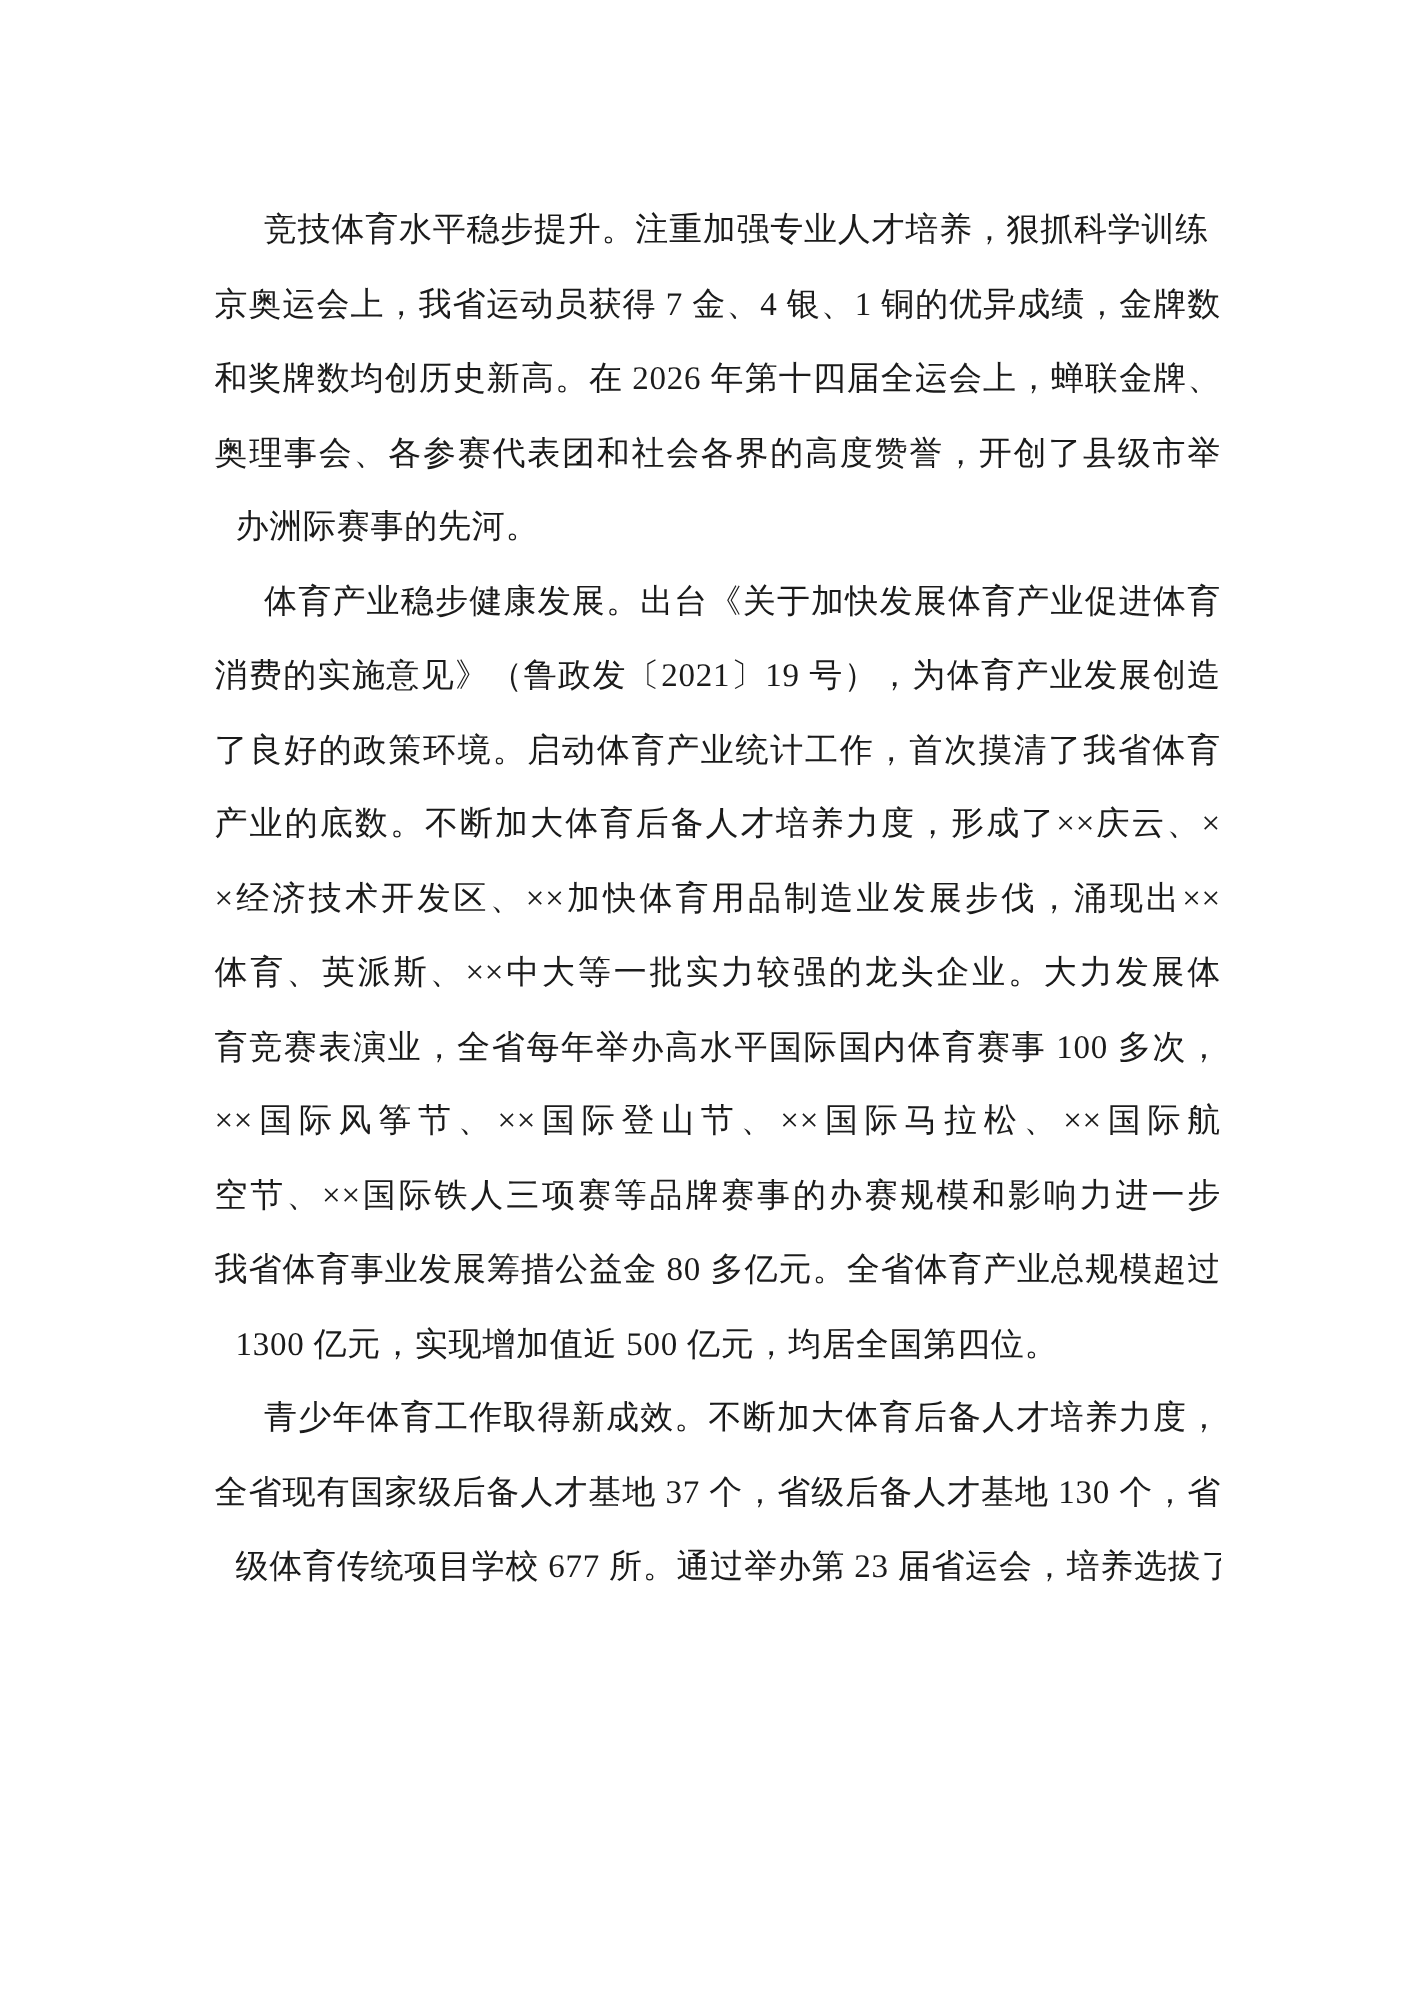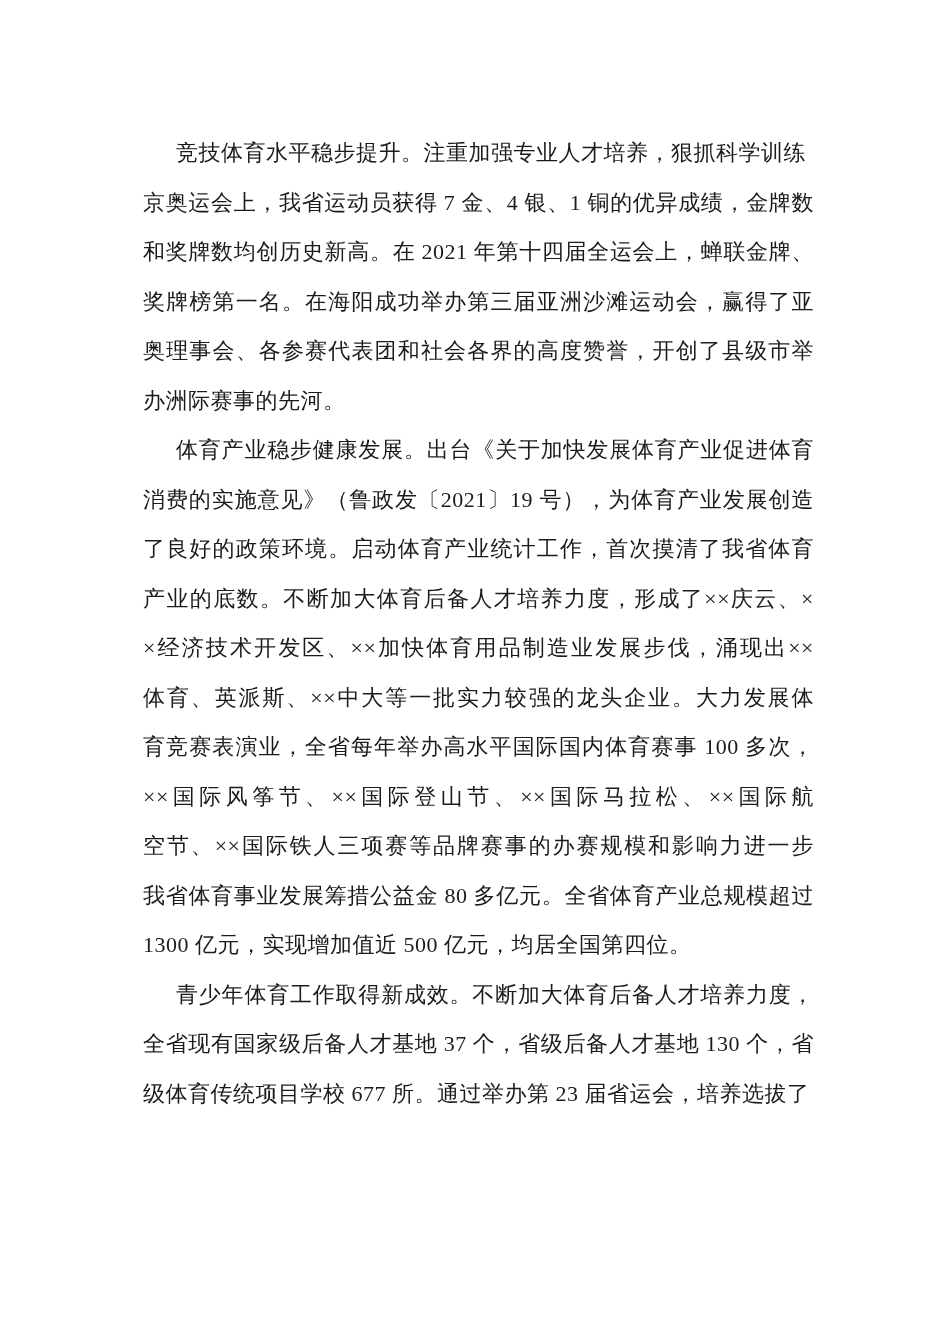--- a/index.html
+++ b/index.html
@@ -26,35 +26,35 @@
   .line {
     white-space: nowrap;
     overflow: hidden;
     text-align: justify;
     text-align-last: justify;
     text-justify: inter-character;
     letter-spacing: 0.5px;
   }
   .line.end {
     text-align-last: left;
+    margin-left: 14px;
   }
   .line.indent {
     text-indent: 33px;
   }
 </style>
 </head>
 <body>
 
 <div class="page">
 
   <div class="para">
     <div class="line indent">竞技体育水平稳步提升。注重加强专业人才培养，狠抓科学训练，</div>
     <div class="line">京奥运会上，我省运动员获得 7 金、4 银、1 铜的优异成绩，金牌数</div>
-    <div class="line">和奖牌数均创历史新高。在 2021 年第十四届全运会上，蝉联金牌、</div>
-    <div class="line">奖牌榜第一名。在海阳成功举办第三届亚洲沙滩运动会，赢得了亚</div>
+    <div class="line">和奖牌数均创历史新高。在 2026 年第十四届全运会上，蝉联金牌、</div>
     <div class="line">奥理事会、各参赛代表团和社会各界的高度赞誉，开创了县级市举</div>
     <div class="line end">办洲际赛事的先河。</div>
   </div>
 
   <div class="para">
     <div class="line indent">体育产业稳步健康发展。出台《关于加快发展体育产业促进体育</div>
     <div class="line">消费的实施意见》（鲁政发〔2021〕19 号），为体育产业发展创造</div>
     <div class="line">了良好的政策环境。启动体育产业统计工作，首次摸清了我省体育</div>
     <div class="line">产业的底数。不断加大体育后备人才培养力度，形成了××庆云、×</div>
     <div class="line">×经济技术开发区、××加快体育用品制造业发展步伐，涌现出××</div>

